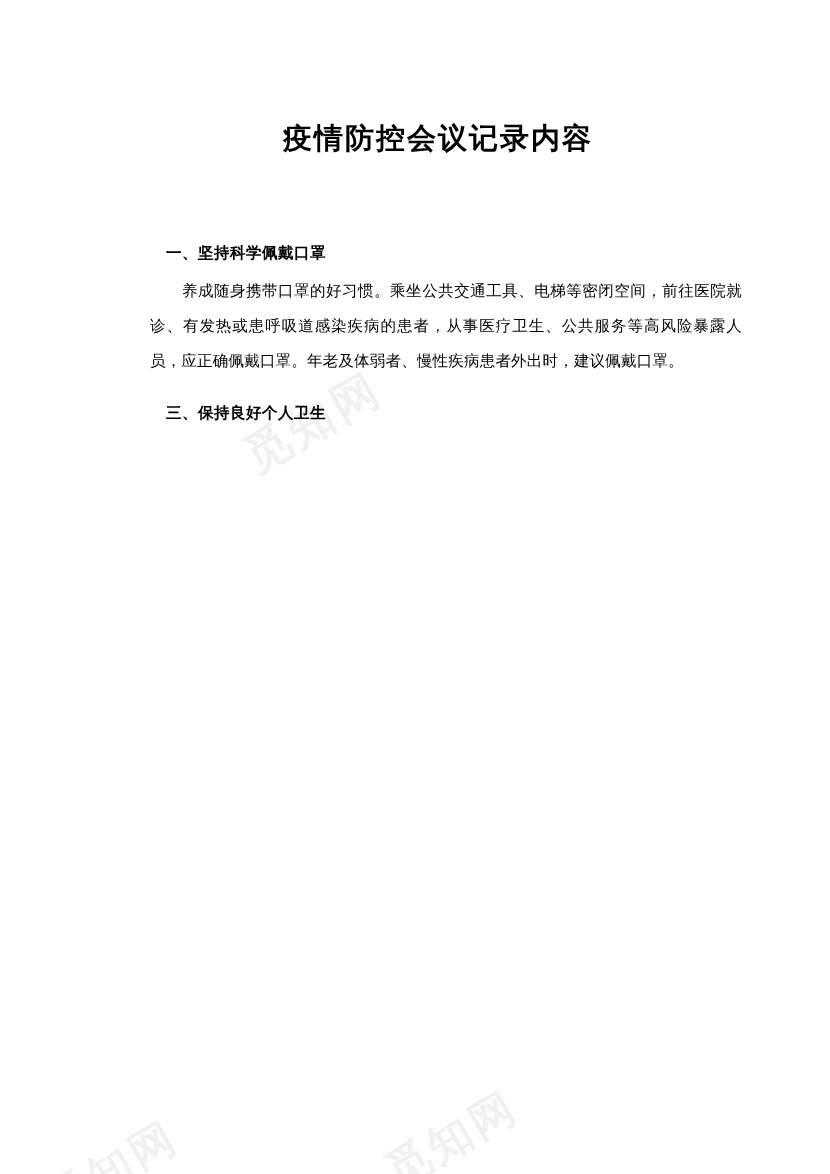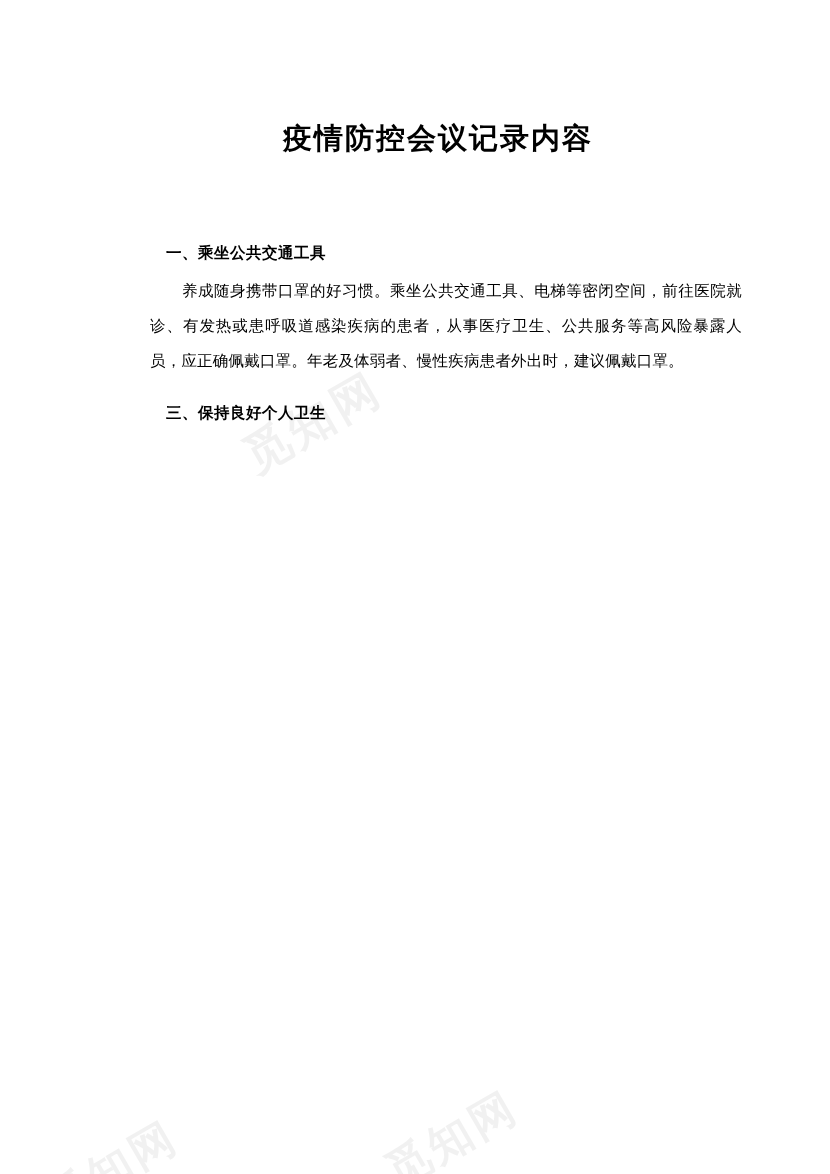--- a/index.html
+++ b/index.html
@@ -85,21 +85,21 @@
 <body>
 
 <div class="page">
   <div class="page-inner">
 
     <h1 class="doc-title">疫情防控会议记录内容</h1>
 
     <div class="title-gap"></div>
 
     <div class="section">
-      <div class="section-heading">一、乘坐公共交通工具</div>
+      <div class="section-heading">一、坚持科学佩戴口罩</div>
       <p class="section-body">养成随身携带口罩的好习惯。乘坐公共交通工具、电梯等密闭空间，前往医院就诊、有发热或患呼吸道感染疾病的患者，从事医疗卫生、公共服务等高风险暴露人员，应正确佩戴口罩。年老及体弱者、慢性疾病患者外出时，建议佩戴口罩。</p>
     </div>
 
 
     <div class="section">
       <div class="section-heading">三、保持良好个人卫生</div>
     </div>
 
 
   </div>

